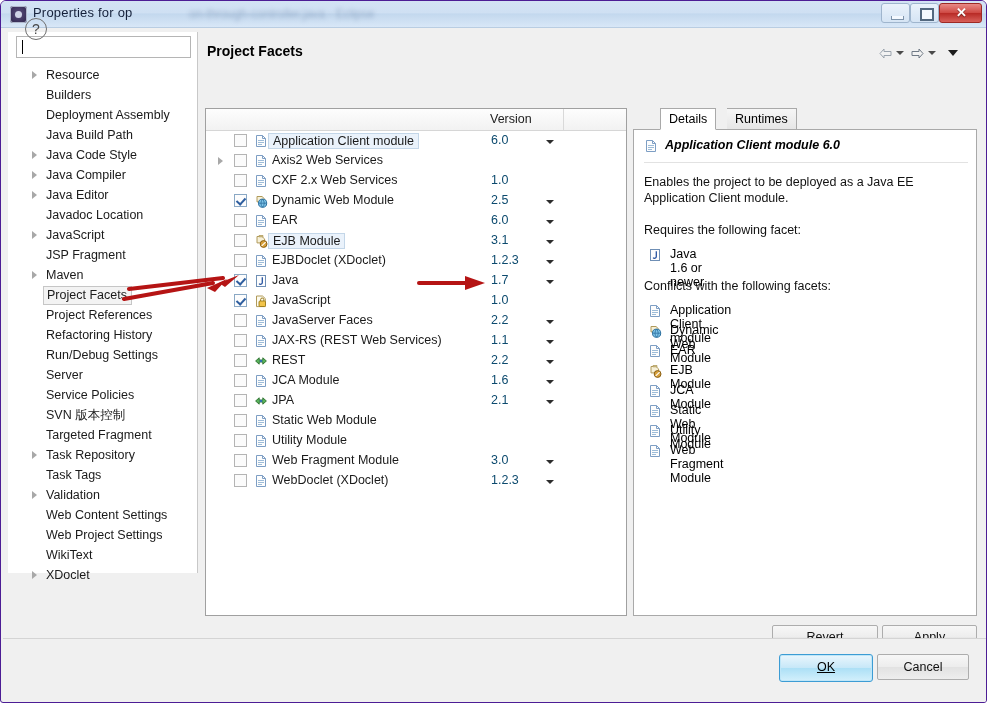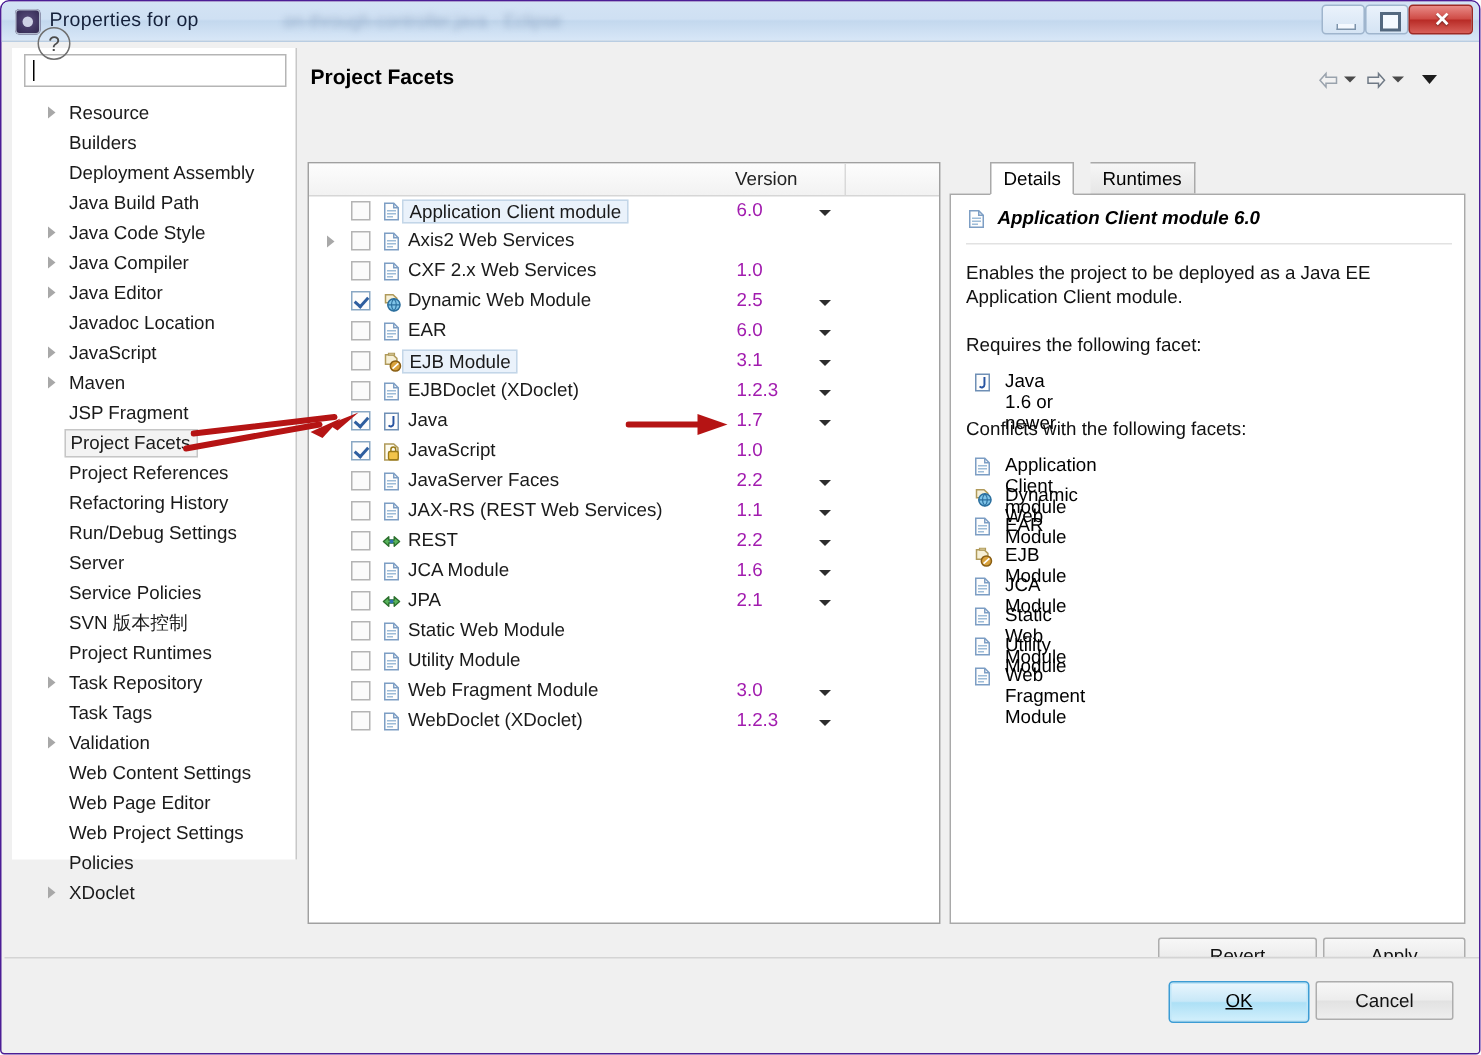--- a/index.html
+++ b/index.html
@@ -244,21 +244,21 @@
   .fname {
     position: absolute; left: 66px; top: 2px;
     font-size: 12.5px; color: #1a1a1a; white-space: nowrap;
   }
   .frow.hl .fname {
     background: #eaf2fb;
     border: 1px solid #c3d6e8;
     padding: 0 4px; margin-left: -4px;
     line-height: 14px; display:inline-block;
   }
-  .fver { position: absolute; left: 285px; top: 2px; font-size: 12.5px; color: #a21caf; }
+  .fver { position: absolute; left: 285px; top: 2px; font-size: 12.5px; color: #0c4a6e; }
   .fdd {
     position: absolute; left: 340px; top: 9px;
     width: 0; height: 0;
     border-left: 4px solid transparent;
     border-right: 4px solid transparent;
     border-top: 4px solid #2d2d2d;
   }
 
   
   #details {
@@ -357,37 +357,36 @@
       <div id="tree">
           <div class="tnode"><span class="arrow"></span><span class="lbl">Resource</span></div>
           <div class="tnode"><span class="lbl">Builders</span></div>
           <div class="tnode"><span class="lbl">Deployment Assembly</span></div>
           <div class="tnode"><span class="lbl">Java Build Path</span></div>
           <div class="tnode"><span class="arrow"></span><span class="lbl">Java Code Style</span></div>
           <div class="tnode"><span class="arrow"></span><span class="lbl">Java Compiler</span></div>
           <div class="tnode"><span class="arrow"></span><span class="lbl">Java Editor</span></div>
           <div class="tnode"><span class="lbl">Javadoc Location</span></div>
           <div class="tnode"><span class="arrow"></span><span class="lbl">JavaScript</span></div>
+          <div class="tnode"><span class="lbl">JSP Fragment</span></div>
           <div class="tnode"><span class="arrow"></span><span class="lbl">Maven</span></div>
-          <div class="tnode"><span class="lbl">JSP Fragment</span></div>
           <div class="tnode sel"><span class="lbl">Project Facets</span></div>
           <div class="tnode"><span class="lbl">Project References</span></div>
           <div class="tnode"><span class="lbl">Refactoring History</span></div>
           <div class="tnode"><span class="lbl">Run/Debug Settings</span></div>
           <div class="tnode"><span class="lbl">Server</span></div>
           <div class="tnode"><span class="lbl">Service Policies</span></div>
           <div class="tnode"><span class="lbl">SVN 版本控制</span></div>
-          <div class="tnode"><span class="lbl">Project Runtimes</span></div>
+          <div class="tnode"><span class="lbl">Targeted Fragment</span></div>
           <div class="tnode"><span class="arrow"></span><span class="lbl">Task Repository</span></div>
           <div class="tnode"><span class="lbl">Task Tags</span></div>
           <div class="tnode"><span class="arrow"></span><span class="lbl">Validation</span></div>
           <div class="tnode"><span class="lbl">Web Content Settings</span></div>
-          <div class="tnode"><span class="lbl">Web Page Editor</span></div>
           <div class="tnode"><span class="lbl">Web Project Settings</span></div>
-          <div class="tnode"><span class="lbl">Policies</span></div>
+          <div class="tnode"><span class="lbl">WikiText</span></div>
           <div class="tnode"><span class="arrow"></span><span class="lbl">XDoclet</span></div>
         </div>
     </div>
 
     <div id="pane">
 
       <div id="pane-title">Project Facets</div>
 
       <div id="nav-icons">
         <div class="nav-arrow" id="nav-back">

